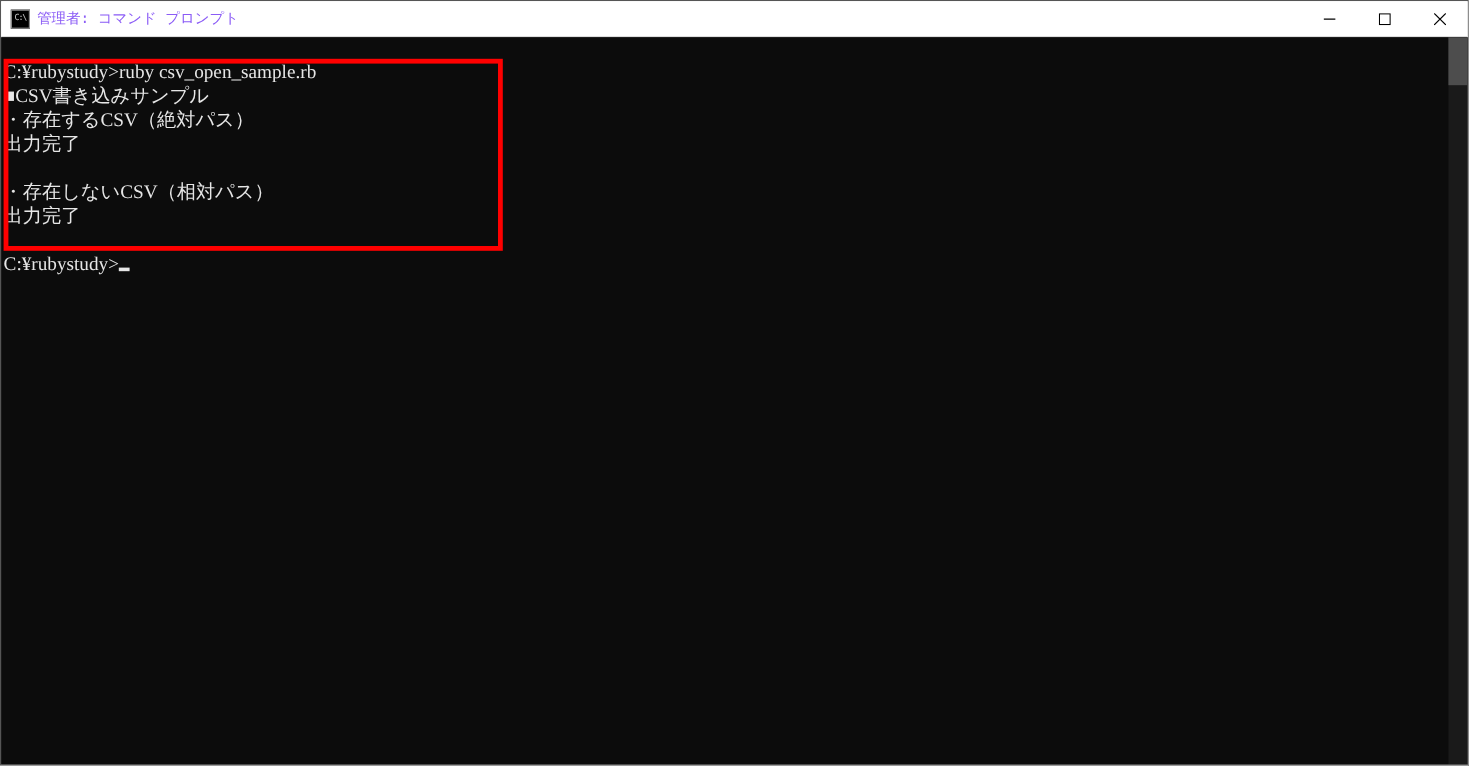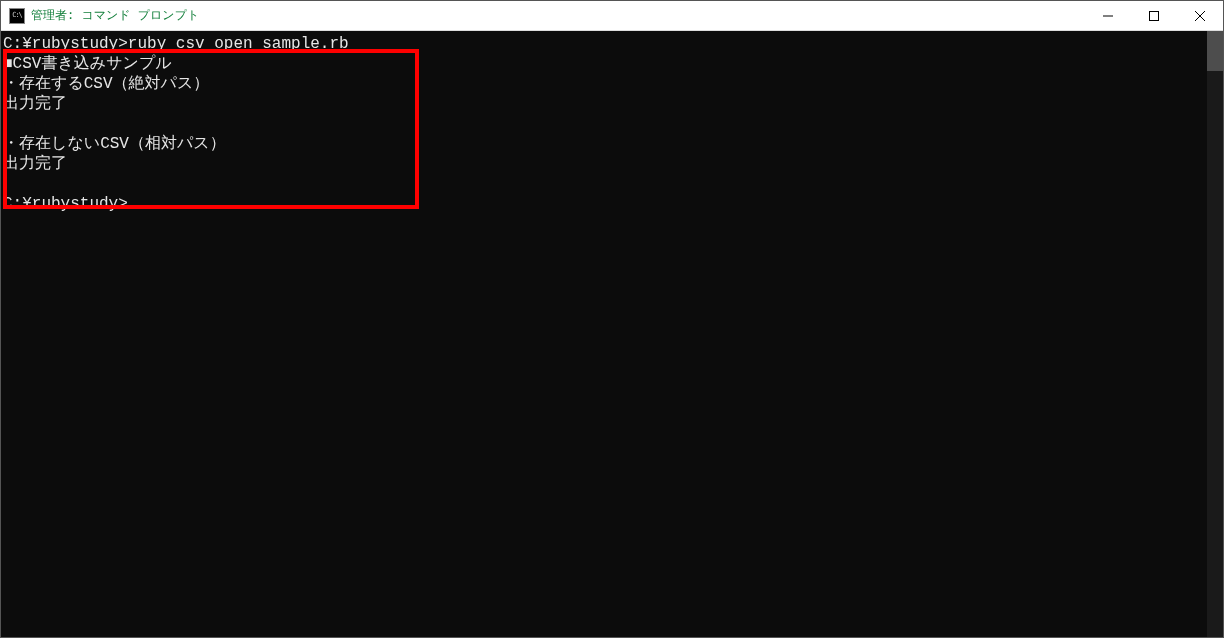--- a/index.html
+++ b/index.html
@@ -28,21 +28,21 @@
     background: #000;
     border: 1px solid #888;
     position: relative;
     display:flex;align-items:center;justify-content:center;
   }
   .titlebar-icon span{
     color:#ccc;font-size:7px;line-height:7px;font-family:monospace;letter-spacing:-1px;
   }
   .titlebar-title {
     font-size: 12px;
-    color: #15803d;
+    color: #8b5cf6;
     flex: 0 0 auto;
   }
   .titlebar-spacer { flex: 1; }
   .win-btn {
     width: 46px; height: 30px;
     display: flex; align-items: center; justify-content: center;
     color: #000;
     font-size: 10px;
   }
   .win-btn svg { width: 10px; height: 10px; }
@@ -51,24 +51,24 @@
     flex: 1;
     position: relative;
     background: #0c0c0c;
     overflow: hidden;
   }
   .terminal {
     position: absolute;
     left: 0; top: 0; right: 16px; bottom: 0;
     background: #0c0c0c;
     color: #e6e6e6;
-    font-family: Liberation Mono, monospace;
+    font-family: Liberation Serif, serif;
     font-size: 16px;
     line-height: 20px;
-    padding: 3px 2px;
+    padding: 20px 2px;
     white-space: pre;
   }
   .scrollbar {
     position: absolute;
     right: 0; top: 0; bottom: 0; width: 16px;
     background: #1a1a1a;
   }
   .scroll-thumb {
     position: absolute;
     right: 0; top: 0; width: 16px; height: 40px;

